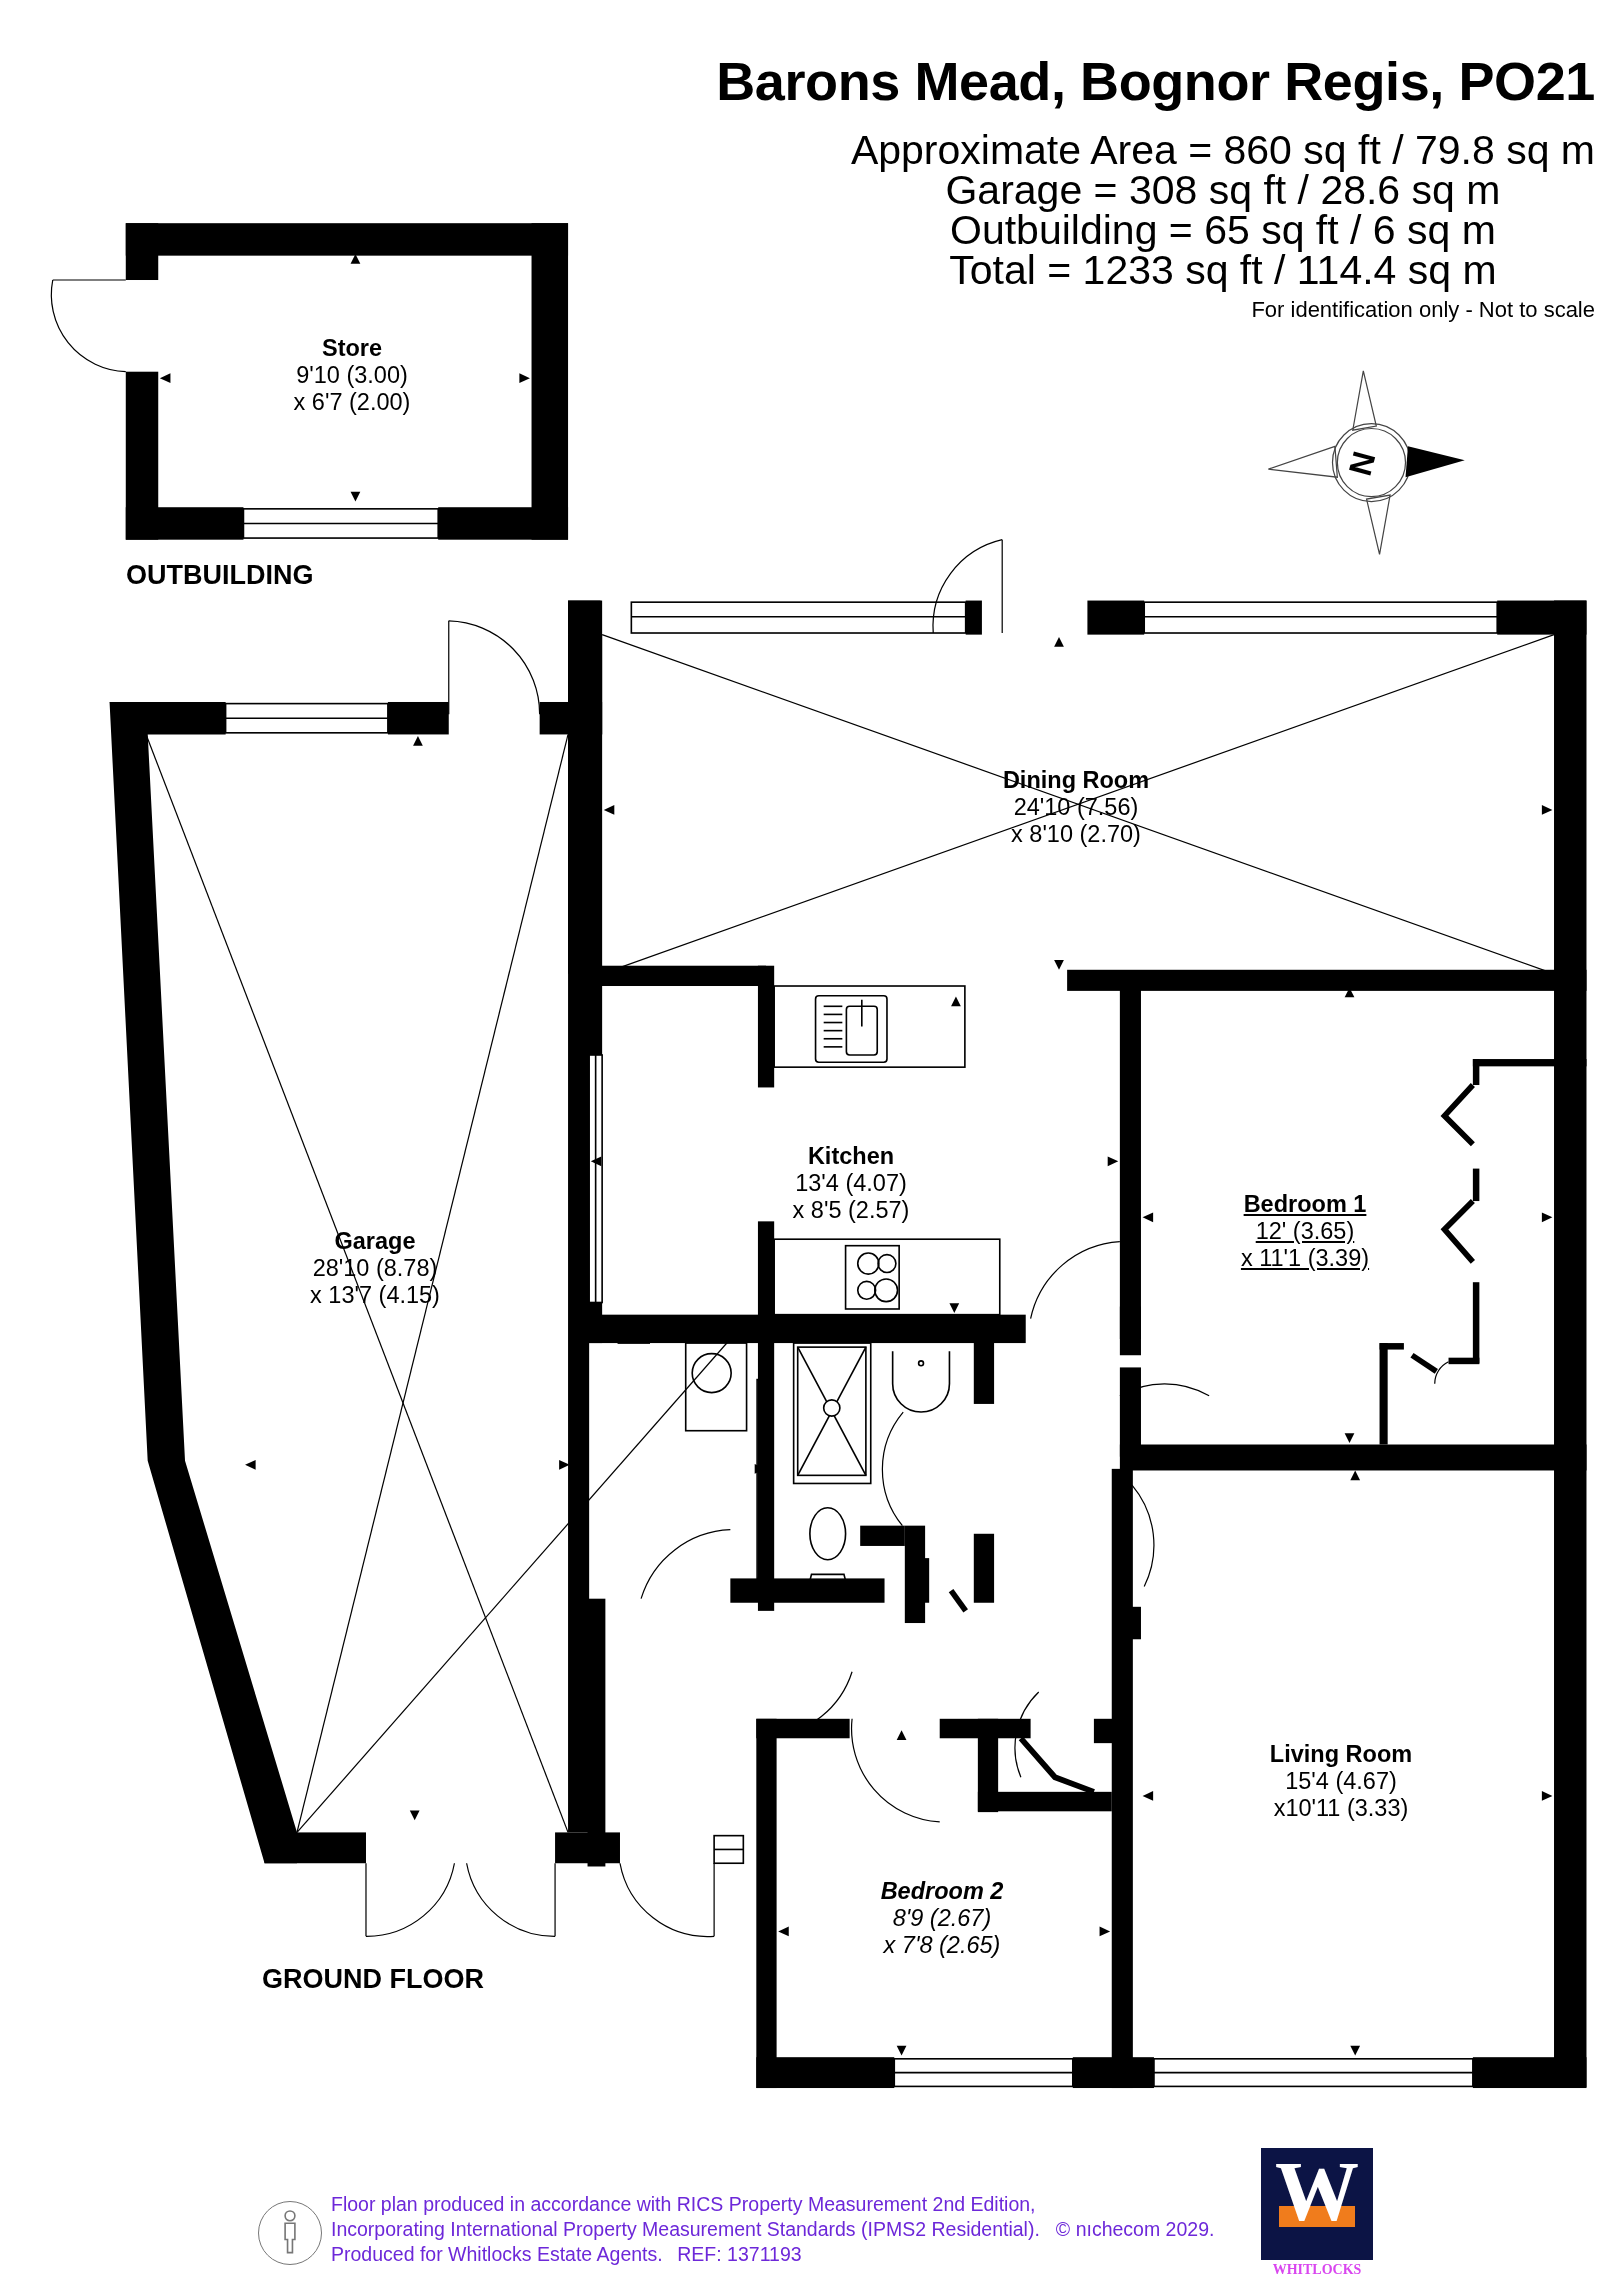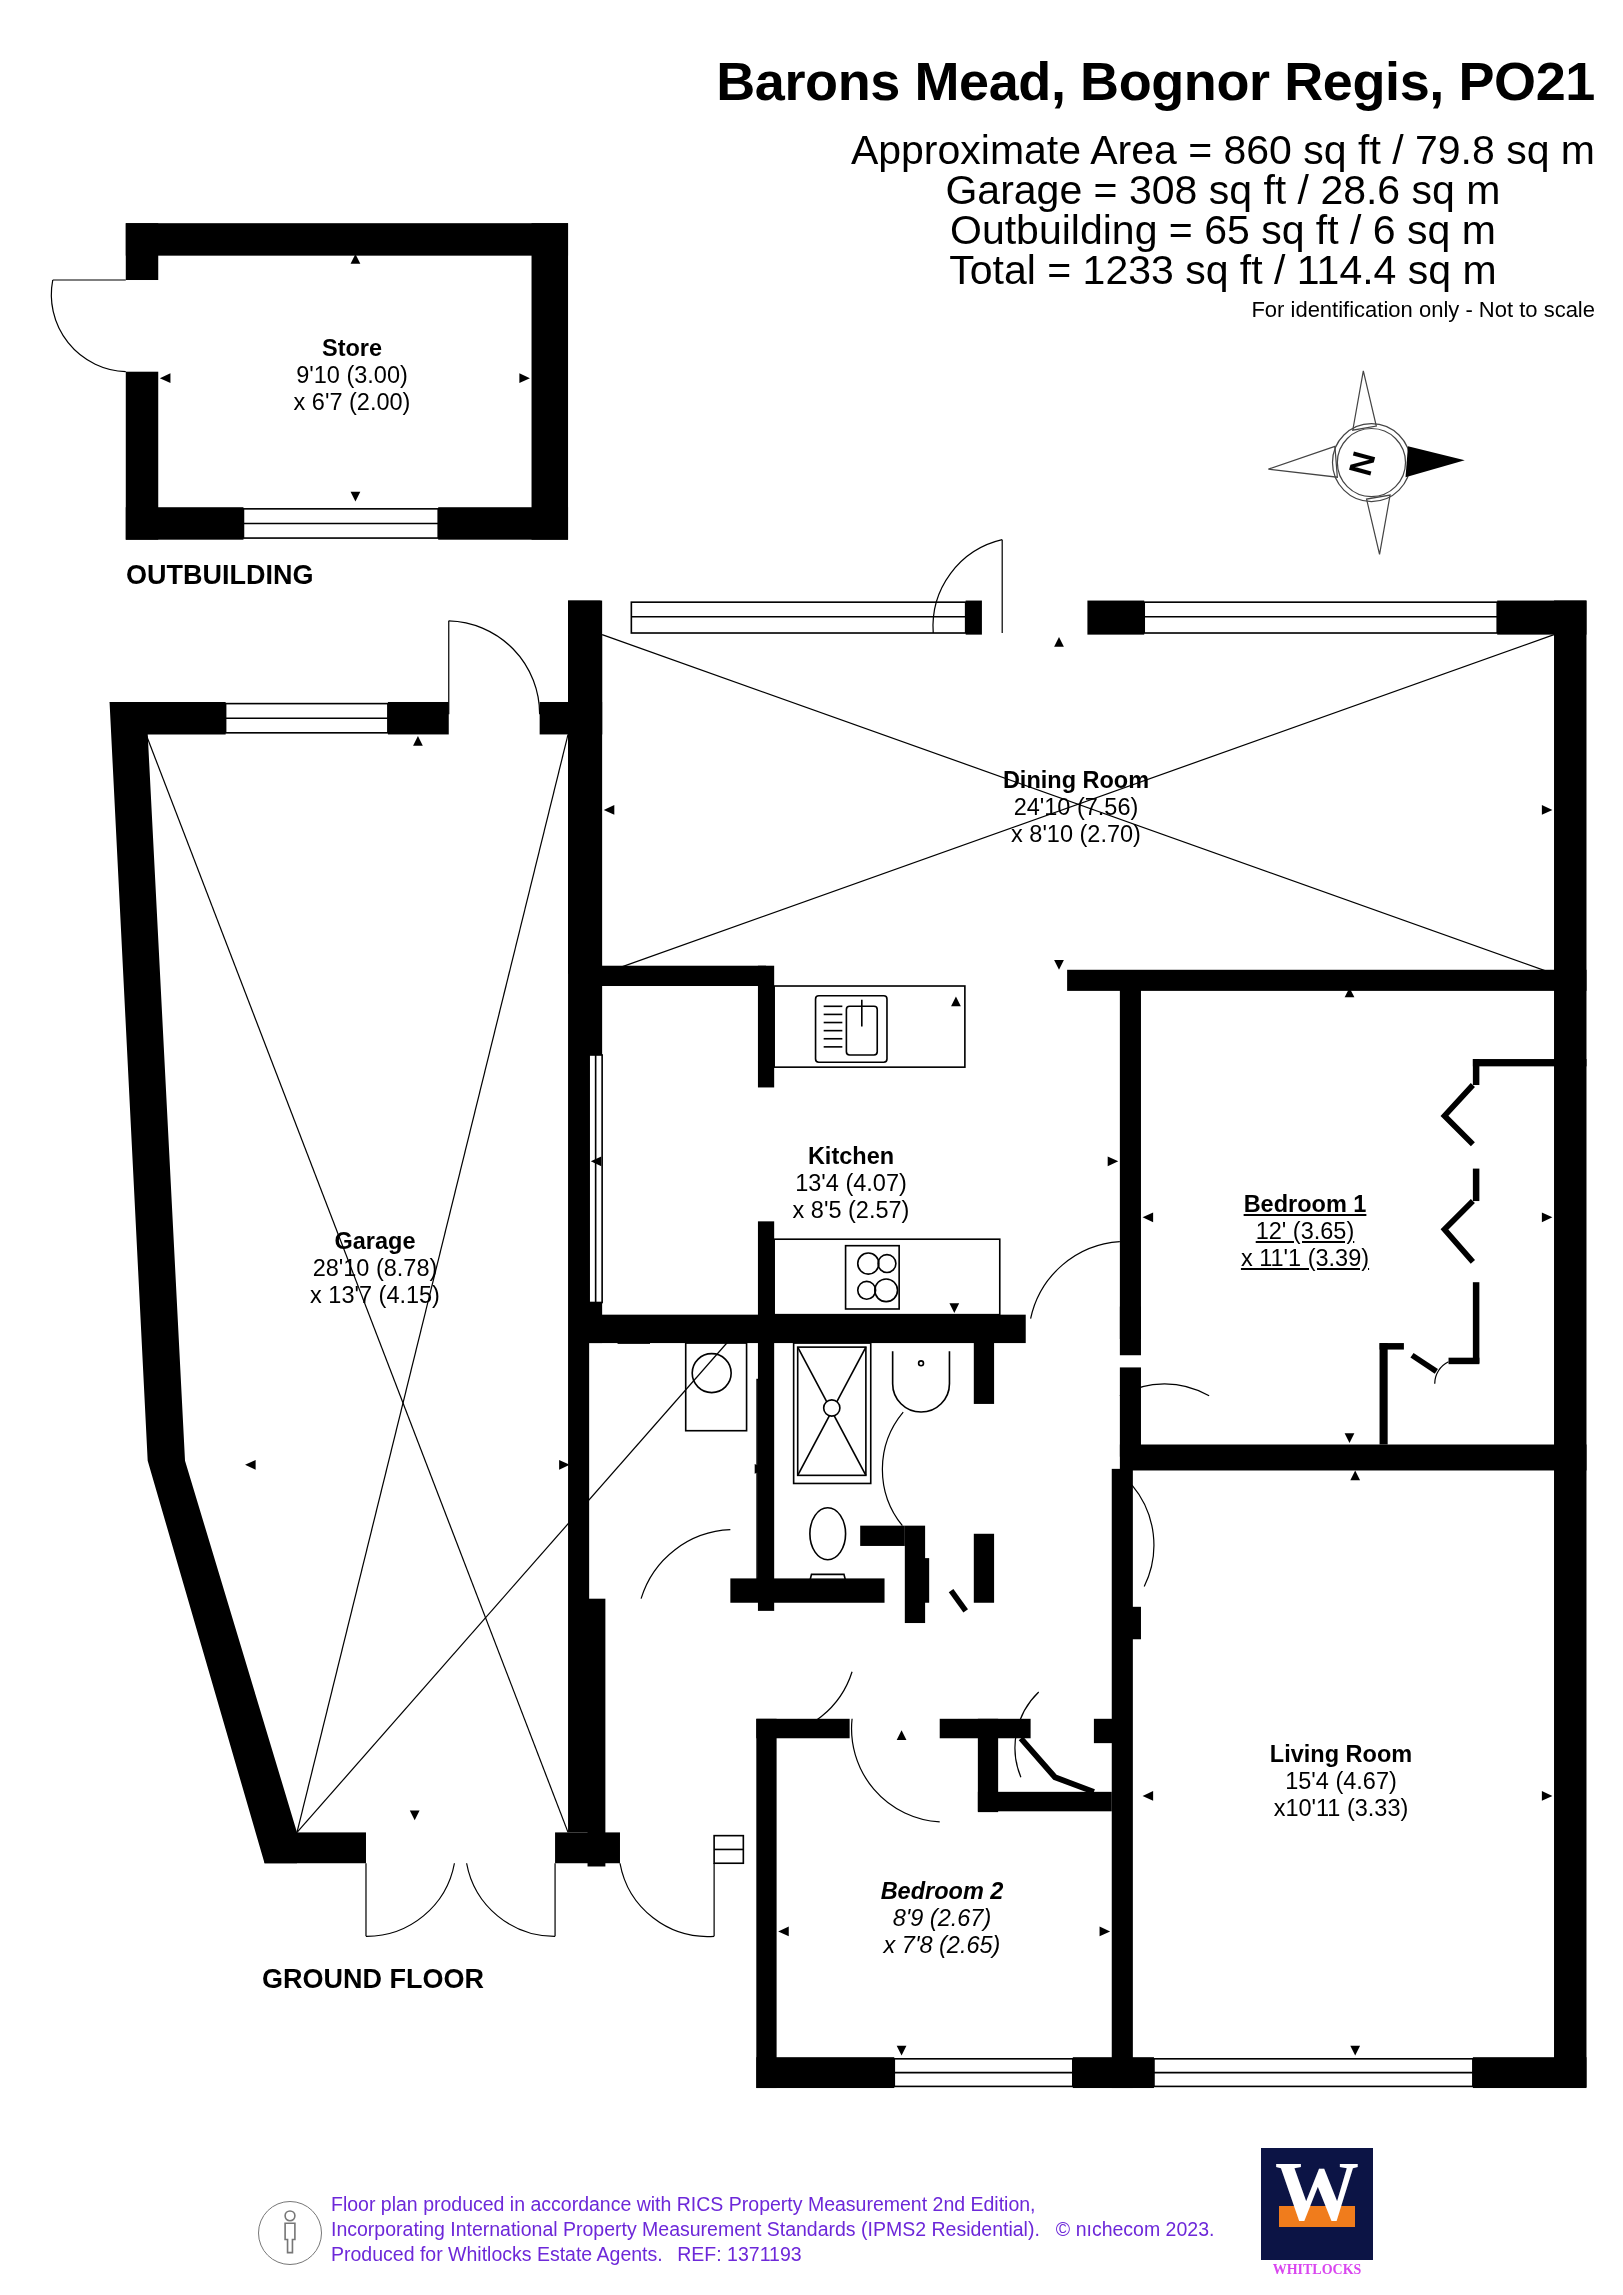--- a/index.html
+++ b/index.html
@@ -284,21 +284,21 @@
 <div class="info-icon">
   <svg width="62" height="62" viewBox="0 0 76 76">
       <g fill="none" stroke="#777" stroke-width="2">
         <circle cx="38" cy="17" r="6"></circle>
         <path d="M32,26 L44,26 L44,46 L41,46 L41,62 L35,62 L35,46 L32,46 Z"></path>
       </g>
     </svg>
 </div>
 <div class="footer">
   <div>Floor plan produced in accordance with RICS Property Measurement 2nd Edition,</div>
-  <div><span>Incorporating International Property Measurement Standards (IPMS2 Residential).</span><span class="copy">© nıchecom 2023.</span></div>
+  <div><span>Incorporating International Property Measurement Standards (IPMS2 Residential).</span><span class="copy">© nıchecom 2029.</span></div>
   <div><span>Produced for Whitlocks Estate Agents.</span><span style="margin-left:14.6px;">REF: 1371193</span></div>
 </div>
 
 <div class="logo">
   <div class="bar"></div>
   <div class="w">W</div>
   <div class="name">WHITLOCKS</div>
 </div>
 
 

